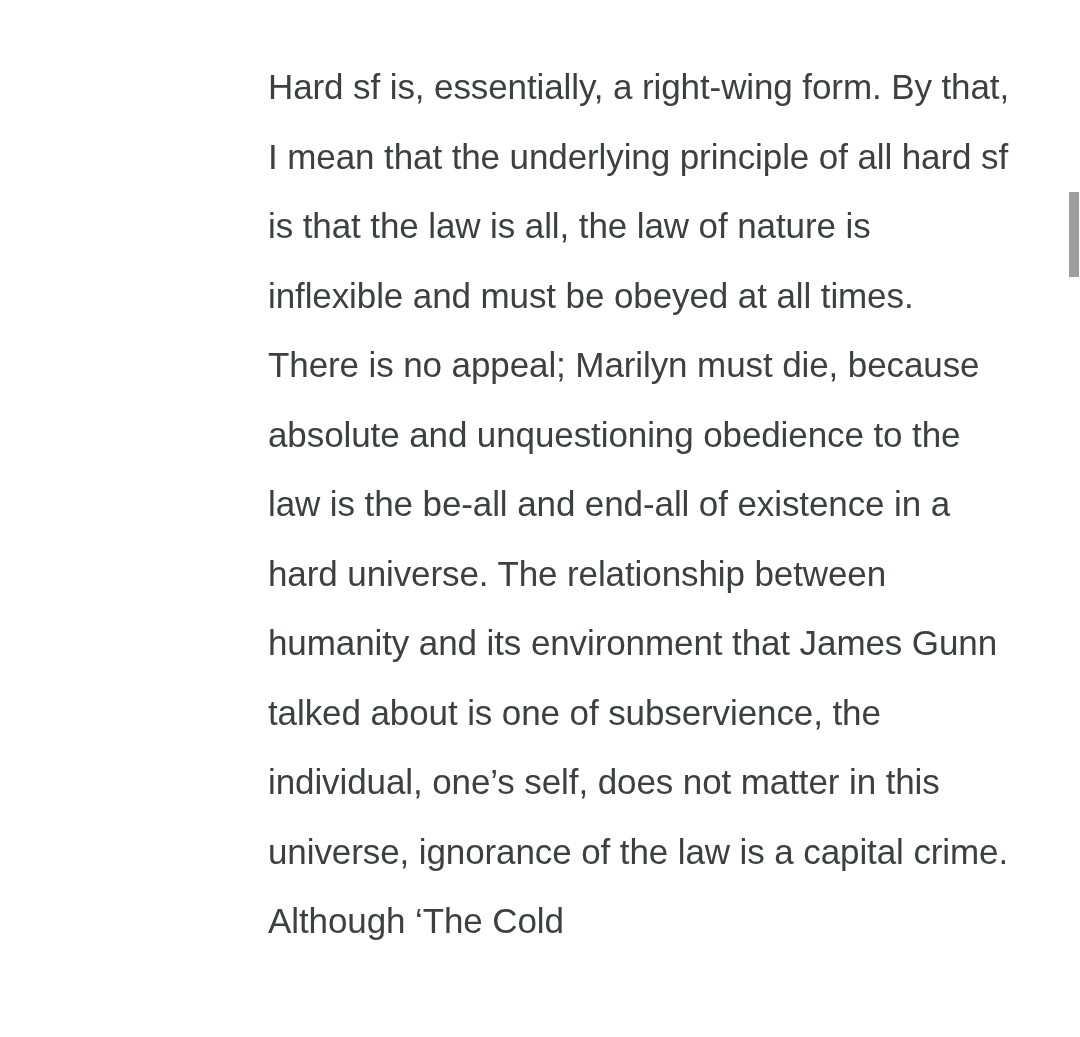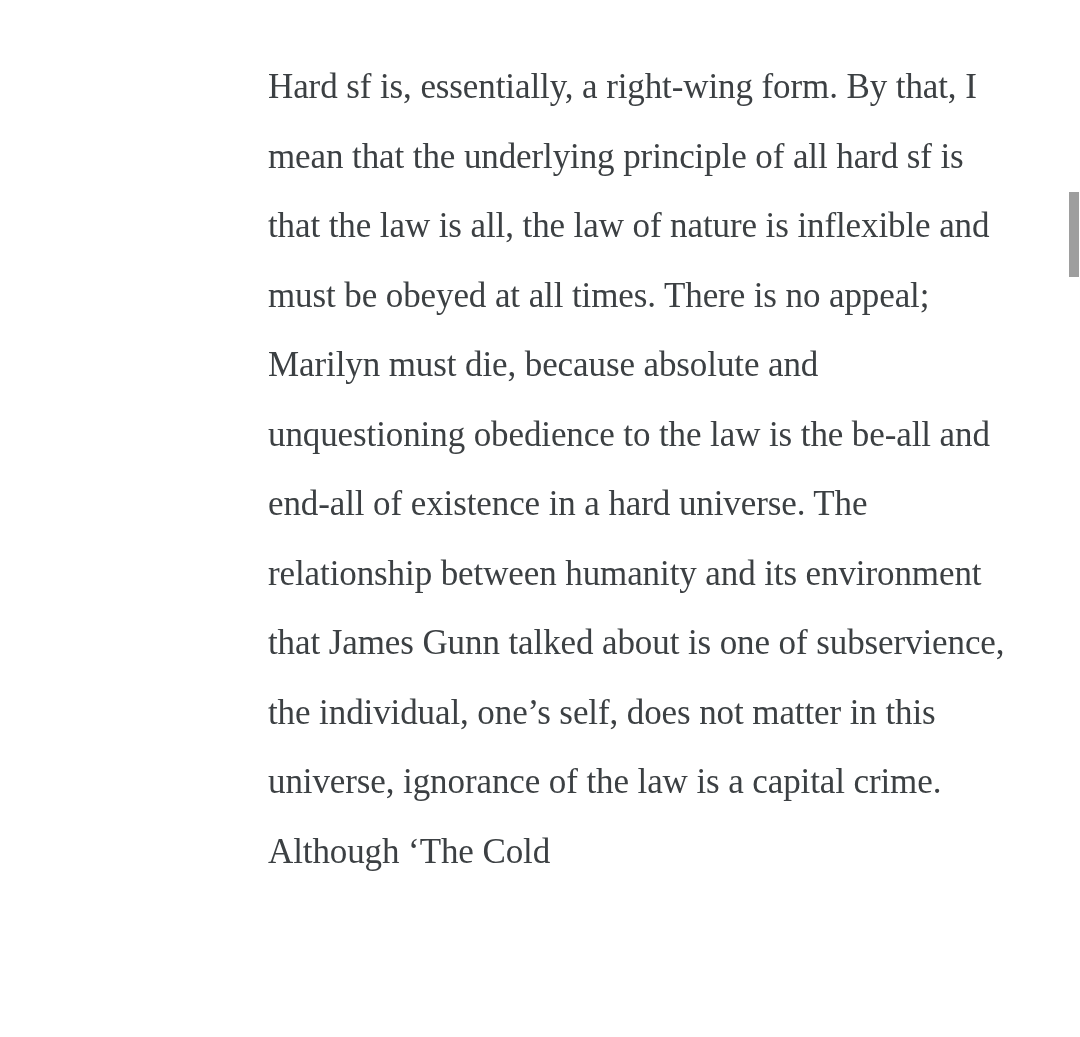--- a/index.html
+++ b/index.html
@@ -23,21 +23,21 @@
     background: #ffffff;
   }
   .content {
     position: absolute;
     left: 268px;
     top: 52px;
     width: 742px;
   }
   .body-paragraph {
     margin: 0;
-    font-family: Liberation Serif, serif;
+    font-family: Liberation Sans, sans-serif;
     font-size: 35px;
     line-height: 69.5px;
     color: #3c4043;
     font-weight: 400;
     letter-spacing: -0.1px;
     text-align: left;
     white-space: pre-wrap;
   }
   .scrollbar-track {
     position: absolute;

